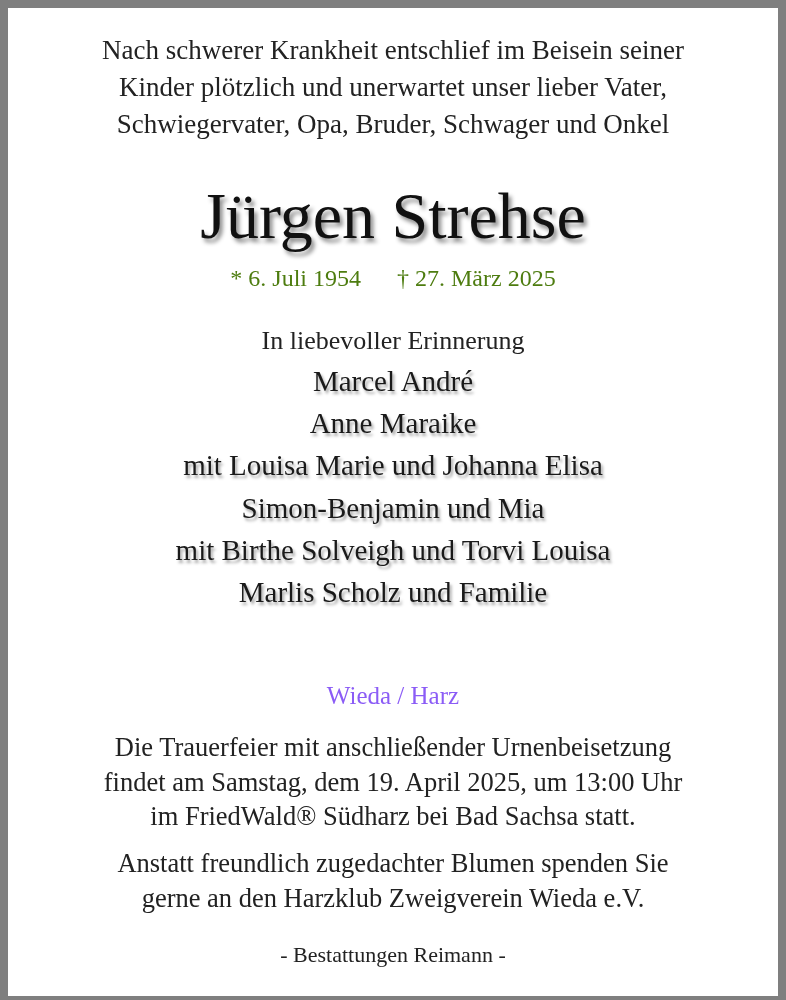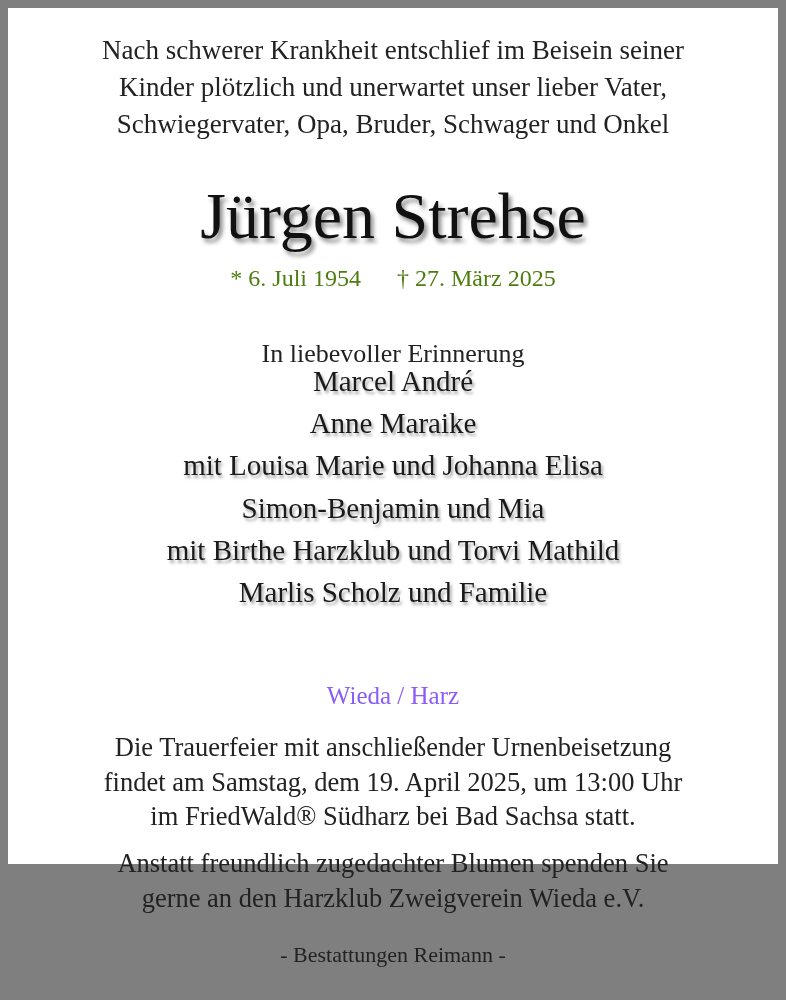--- a/index.html
+++ b/index.html
@@ -6,35 +6,35 @@
     body {
       width: 786px; height: 1000px;
       background: #7f7f7f;
       font-family: "Liberation Serif", "DejaVu Serif", serif;
       color: #1a1a1a;
       overflow: hidden;
     }
     .page {
       position: absolute;
       left: 8px; top: 8px;
-      width: 770px; height: 856px;
+      width: 770px; height: 988px;
       background: #ffffff;
       text-align: center;
     }
     .line { position: absolute; left: 0; right: 0; white-space: nowrap; }
     .intro { font-size: 27px; line-height: 37px; color: #222; top: 24px; }
     .name {
       top: 170px;
       font-size: 66px; line-height: 76px;
       color: #111;
       text-shadow: 3px 4px 4px rgba(0,0,0,0.45);
     }
     .dates { top: 255px; font-size: 24px; line-height: 30px; color: #4d7c0f; }
     .dates .gap { display: inline-block; width: 36px; }
-    .memory { top: 329px; font-size: 26px; line-height: 34px; color: #222; }
+    .memory { top: 316px; font-size: 26px; line-height: 34px; color: #222; }
     .mourners {
       top: 352px;
       font-size: 29px; line-height: 42.2px;
       color: #1a1a1a;
       text-shadow: 2px 3px 3px rgba(0,0,0,0.35);
     }
     .place { top: 672px; font-size: 25px; line-height: 32px; color: #8b5cf6; }
     .ceremony { top: 722px; font-size: 26.5px; line-height: 34.5px; color: #222; }
     .donation { top: 838px; font-size: 26.5px; line-height: 34.5px; color: #222; }
     .undertaker { top: 932px; font-size: 22px; line-height: 30px; color: #222; }
@@ -57,21 +57,21 @@
     <span>* 6. Juli 1954</span><span class="gap"></span><span>† 27. März 2025</span>
   </div>
 
   <div class="line memory">In liebevoller Erinnerung</div>
 
   <div class="line mourners">
     <span class="row">Marcel André</span>
     <span class="row">Anne Maraike</span>
     <span class="row">mit Louisa Marie und Johanna Elisa</span>
     <span class="row">Simon-Benjamin und Mia</span>
-    <span class="row">mit Birthe Harzklub und Torvi Mathild</span>
+    <span class="row">mit Birthe Solveigh und Torvi Louisa</span>
     <span class="row">Marlis Scholz und Familie</span>
   </div>
 
   <div class="line place">Wieda / Harz</div>
 
   <div class="line ceremony">
     <span class="row">Die Trauerfeier mit anschließender Urnenbeisetzung</span>
     <span class="row">findet am Samstag, dem 19. April 2025, um 13:00 Uhr</span>
     <span class="row">im FriedWald® Südharz bei Bad Sachsa statt.</span>
   </div>

